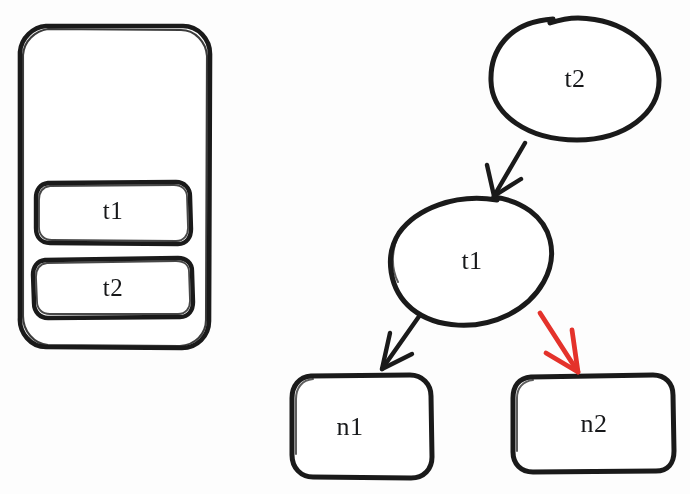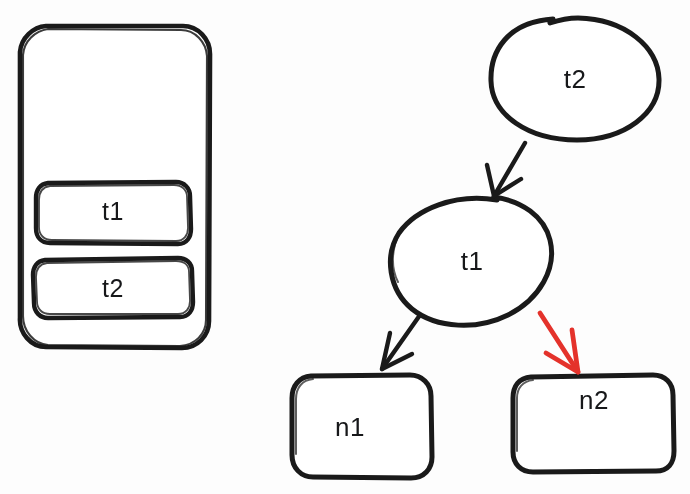--- a/index.html
+++ b/index.html
@@ -20,21 +20,21 @@
   }
   #sketch {
     position: absolute;
     left: 0;
     top: 0;
     width: 690px;
     height: 494px;
   }
   .node-label {
     position: absolute;
-    font-family: Liberation Sans, sans-serif;
+    font-family: Liberation Serif, serif;
     font-size: 26px;
     font-weight: 400;
     color: #17181a;
     letter-spacing: 0.5px;
     white-space: nowrap;
     transform: translate(-50%, -50%);
     pointer-events: none;
     user-select: none;
   }
   .node-label.small {
@@ -114,15 +114,15 @@
   <div class="node-label small" style="left:113px; top:211px;">t1</div>
 
   <div class="node-label small" style="left:113px; top:288px;">t2</div>
 
   <div class="node-label" style="left:575px; top:79px;">t2</div>
 
   <div class="node-label" style="left:472px; top:261px;">t1</div>
 
   <div class="node-label" style="left:350px; top:427px;">n1</div>
 
-  <div class="node-label" style="left:594px; top:400px;">n2</div>
+  <div class="node-label" style="left:594px; top:424px;">n2</div>
 
 </div>
 
 </body></html>

